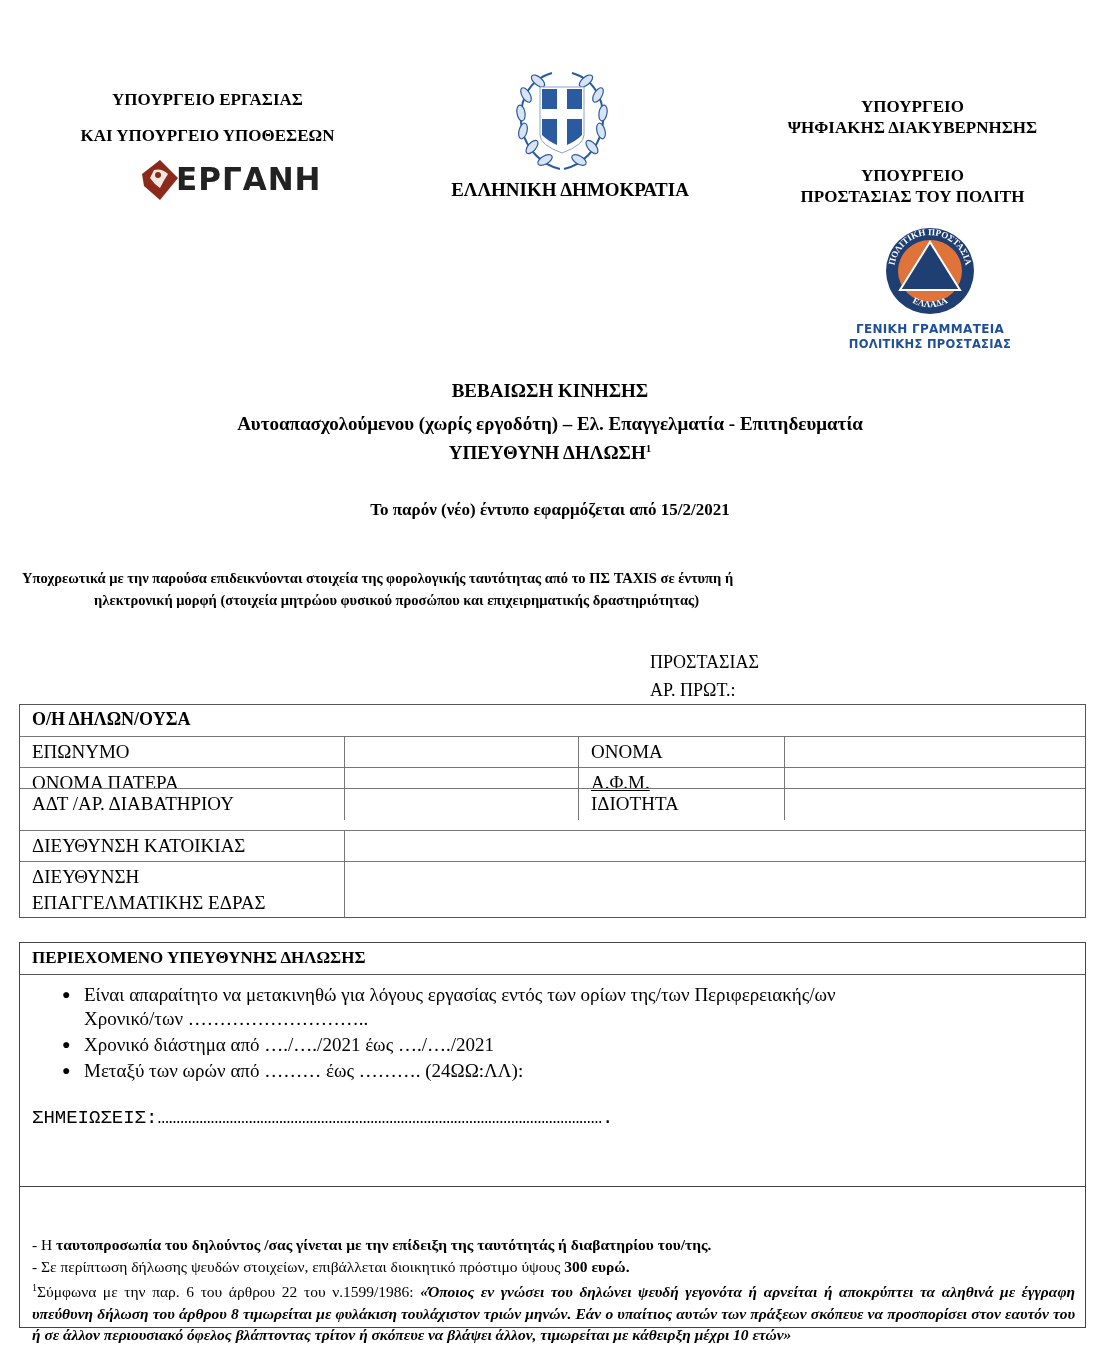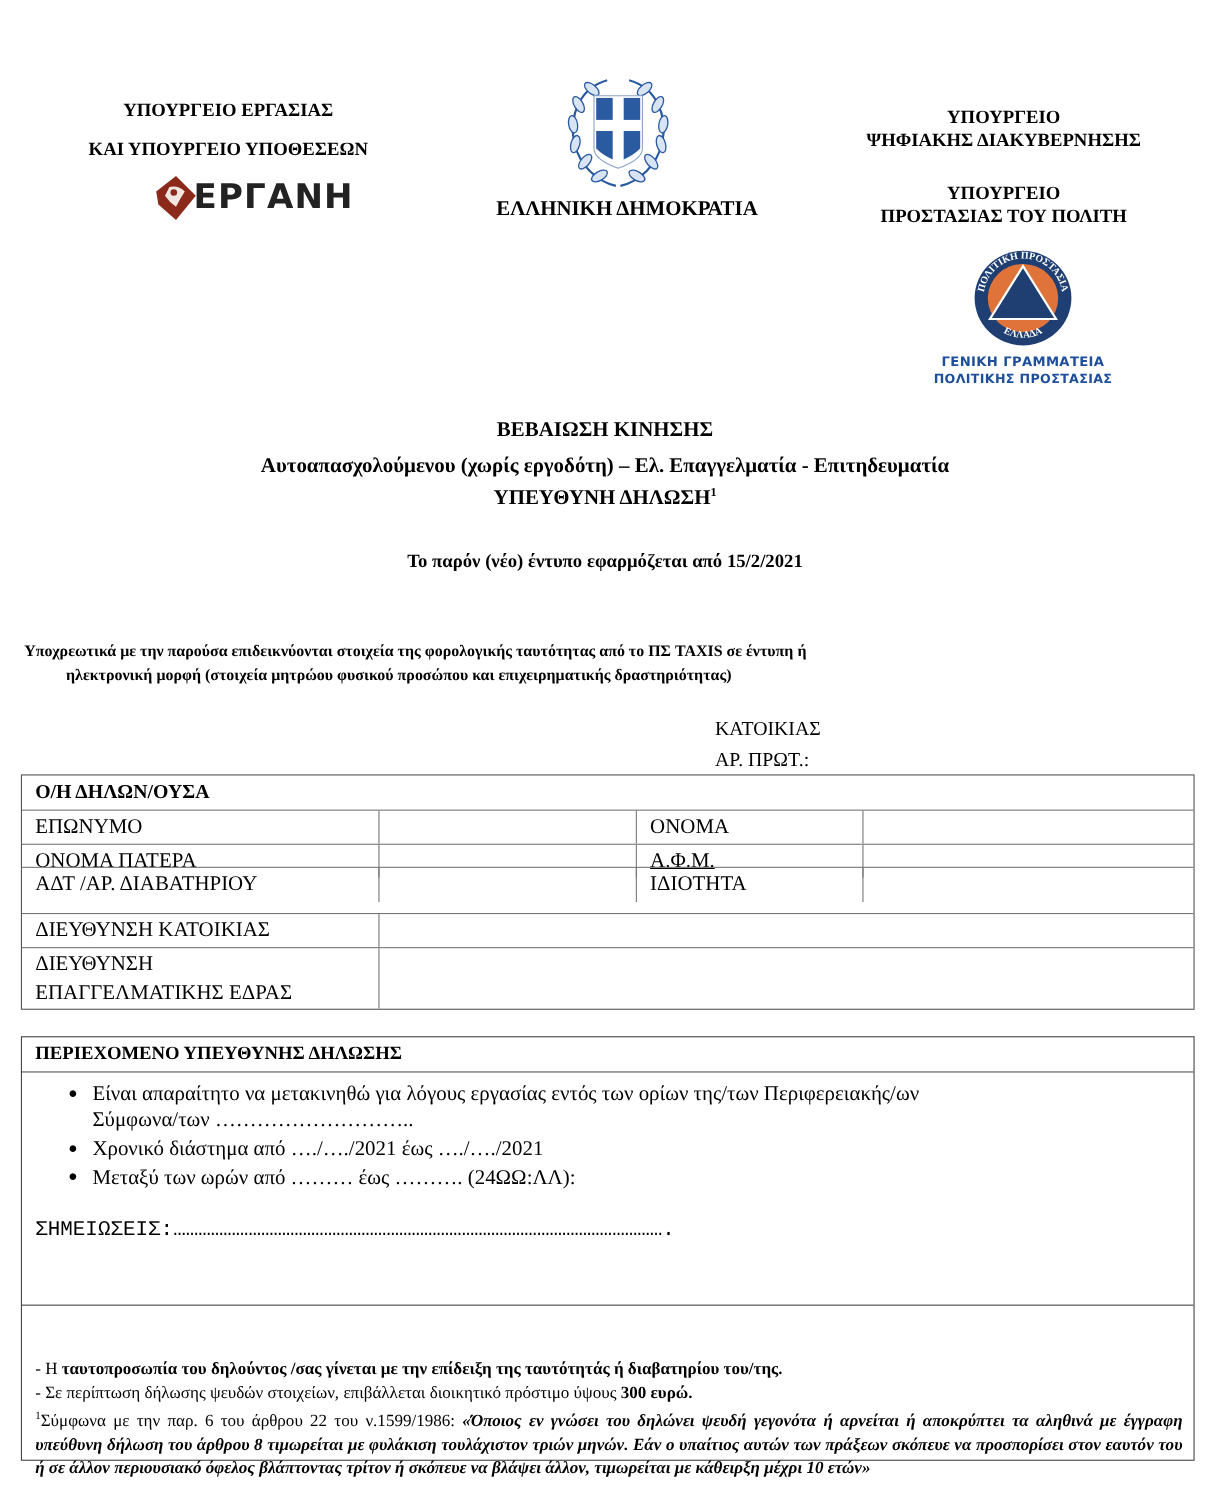--- a/index.html
+++ b/index.html
@@ -85,27 +85,27 @@
   <div>ΓΕΝΙΚΗ ΓΡΑΜΜΑΤΕΙΑ</div>
   <div style="font-size:11.5px;">ΠΟΛΙΤΙΚΗΣ ΠΡΟΣΤΑΣΙΑΣ</div>
 </div>
 
 <div class="abs title" style="top:380px; font-size:19px;">ΒΕΒΑΙΩΣΗ ΚΙΝΗΣΗΣ</div>
 <div class="abs title" style="top:413px; font-size:19px;">Αυτοαπασχολούμενου (χωρίς εργοδότη) – Ελ. Επαγγελματία - Επιτηδευματία</div>
 <div class="abs title" style="top:442px; font-size:19px;">
   <span>ΥΠΕΥΘΥΝΗ ΔΗΛΩΣΗ</span><sup style="font-size:11px;">1</sup>
 </div>
 <div class="abs title" style="top:500px; font-size:17px;">Το παρόν (νέο) έντυπο εφαρμόζεται από 15/2/2021</div>
-<div class="abs" style="left:22px; top:581px; font-size:14.5px; font-weight:bold; line-height:22px;">
+<div class="abs" style="left:22px; top:567px; font-size:14.5px; font-weight:bold; line-height:22px;">
   <div>Υποχρεωτικά με την παρούσα επιδεικνύονται στοιχεία της φορολογικής ταυτότητας από το ΠΣ TAXIS σε έντυπη ή</div>
-  <div style="padding-left:38px;">ηλεκτρονική μορφή (στοιχεία μητρώου φυσικού προσώπου και επιχειρηματικής δραστηριότητας)</div>
+  <div style="padding-left:38px;text-align:center;">ηλεκτρονική μορφή (στοιχεία μητρώου φυσικού προσώπου και επιχειρηματικής δραστηριότητας)</div>
 </div>
 
 <div class="abs" style="left:650px; top:648px; font-size:18px; line-height:28px;">
-  <div>ΚΑΤΟΙΚΙΑΣ</div>
+  <div>ΠΡΟΣΤΑΣΙΑΣ</div>
   <div>ΑΡ. ΠΡΩΤ.:</div>
 </div>
 
 <div class="tbl" style="left:19px; top:704px; width:1067px; height:214px;">
   <div class="cell" style="left:0; width:100%; height:31px; font-weight:bold; font-size:18px;">Ο/Η ΔΗΛΩΝ/ΟΥΣΑ</div>
 
   <div class="row" style="top:31px; height:31px;">
     <div class="cell" style="left:0; width:324px;">ΕΠΩΝΥΜΟ</div>
     <div class="vline" style="left:324px;"></div>
     <div class="cell" style="left:325px; width:233px;"></div>
@@ -151,21 +151,21 @@
   </div>
 </div>
 
 <div class="tbl" style="left:19px; top:942px; width:1067px; height:386px; border-color:#444;">
   <div class="cell" style="left:0; width:100%; height:31px; font-weight:bold; font-size:17px;">ΠΕΡΙΕΧΟΜΕΝΟ ΥΠΕΥΘΥΝΗΣ ΔΗΛΩΣΗΣ</div>
 
   <div class="row" style="top:31px; height:212px; border-top-color:#555;">
     <div class="bullet-row" style="top:8px;">
       <span class="bullet">●</span>
       <div>Είναι απαραίτητο να μετακινηθώ για λόγους εργασίας εντός των ορίων της/των Περιφερειακής/ων</div>
-      <div>Σύμφωνα/των ………………………..</div>
+      <div>Χρονικό/των ………………………..</div>
     </div>
     <div class="bullet-row" style="top:58px;">
       <span class="bullet">●</span>
       <div>Χρονικό διάστημα από    …./…./2021 έως   …./…./2021</div>
     </div>
     <div class="bullet-row" style="top:84px;">
       <span class="bullet">●</span>
       <div>Μεταξύ των ωρών από  ………   έως  ………. (24ΩΩ:ΛΛ):</div>
     </div>
     <div class="abs" style="left:12px; top:132px; font-size:19px;font-family:Liberation Mono, monospace;">ΣΗΜΕΙΩΣΕΙΣ:……………………………………………………………………………………………………….</div>

